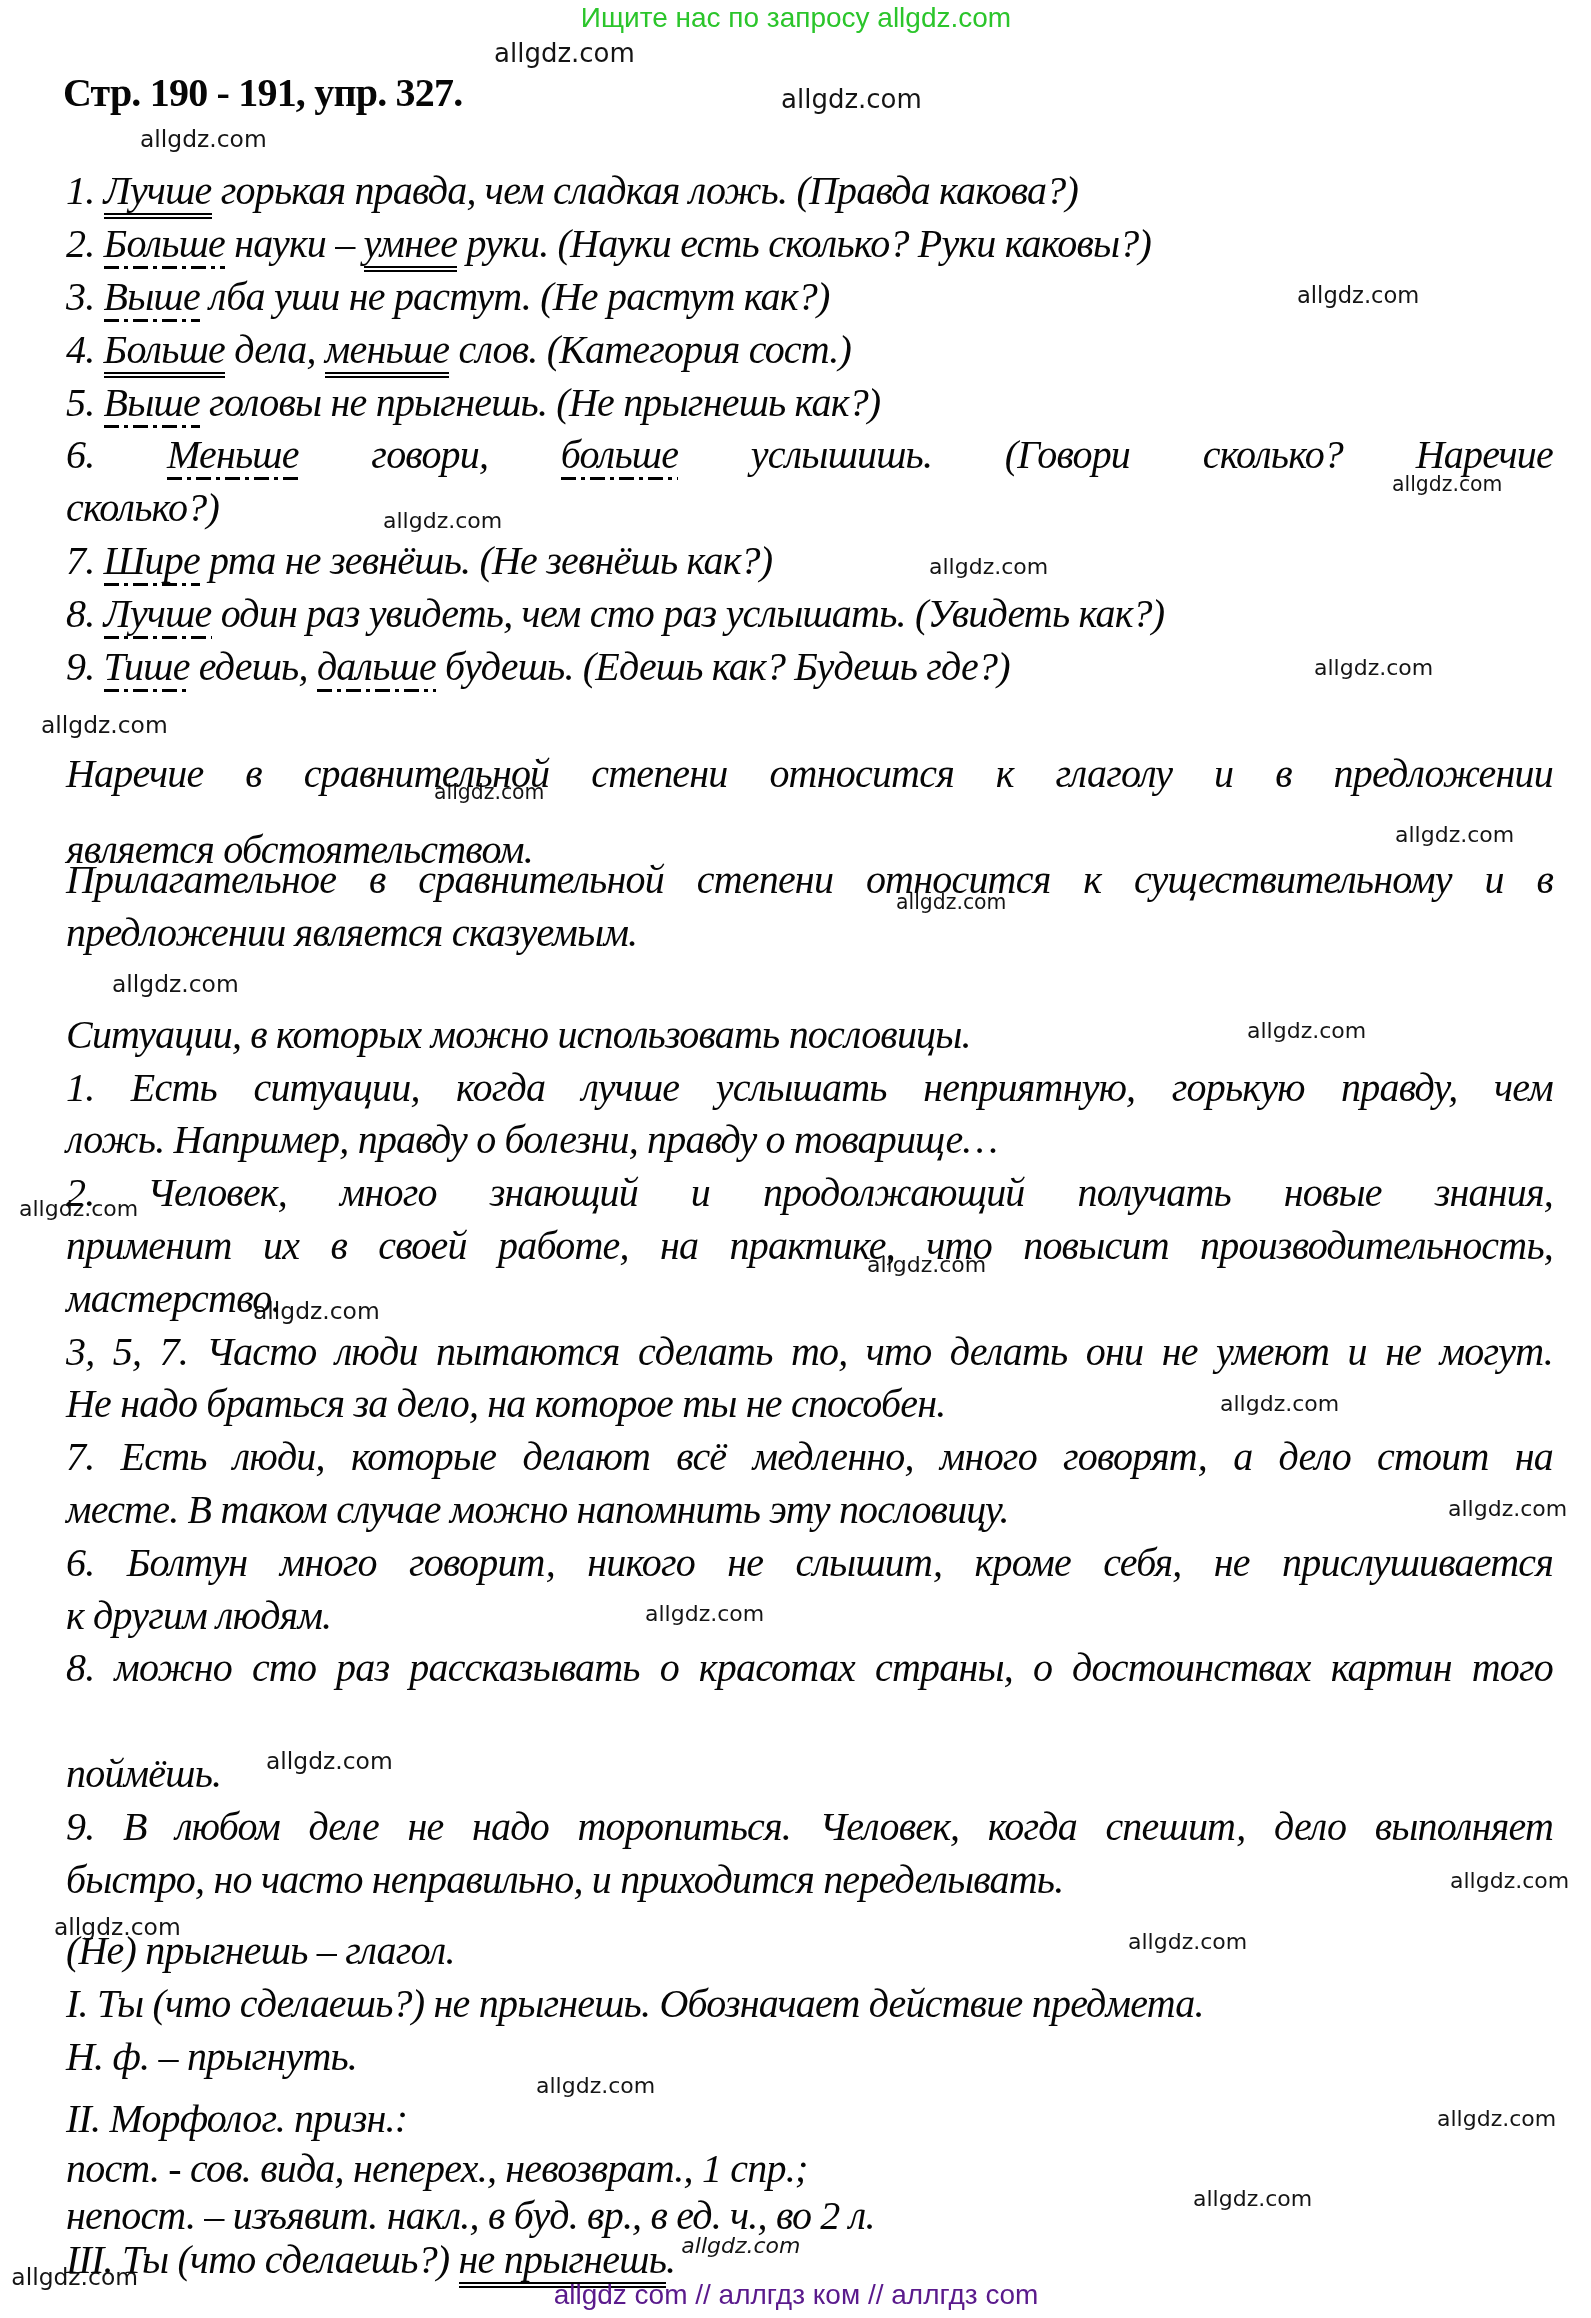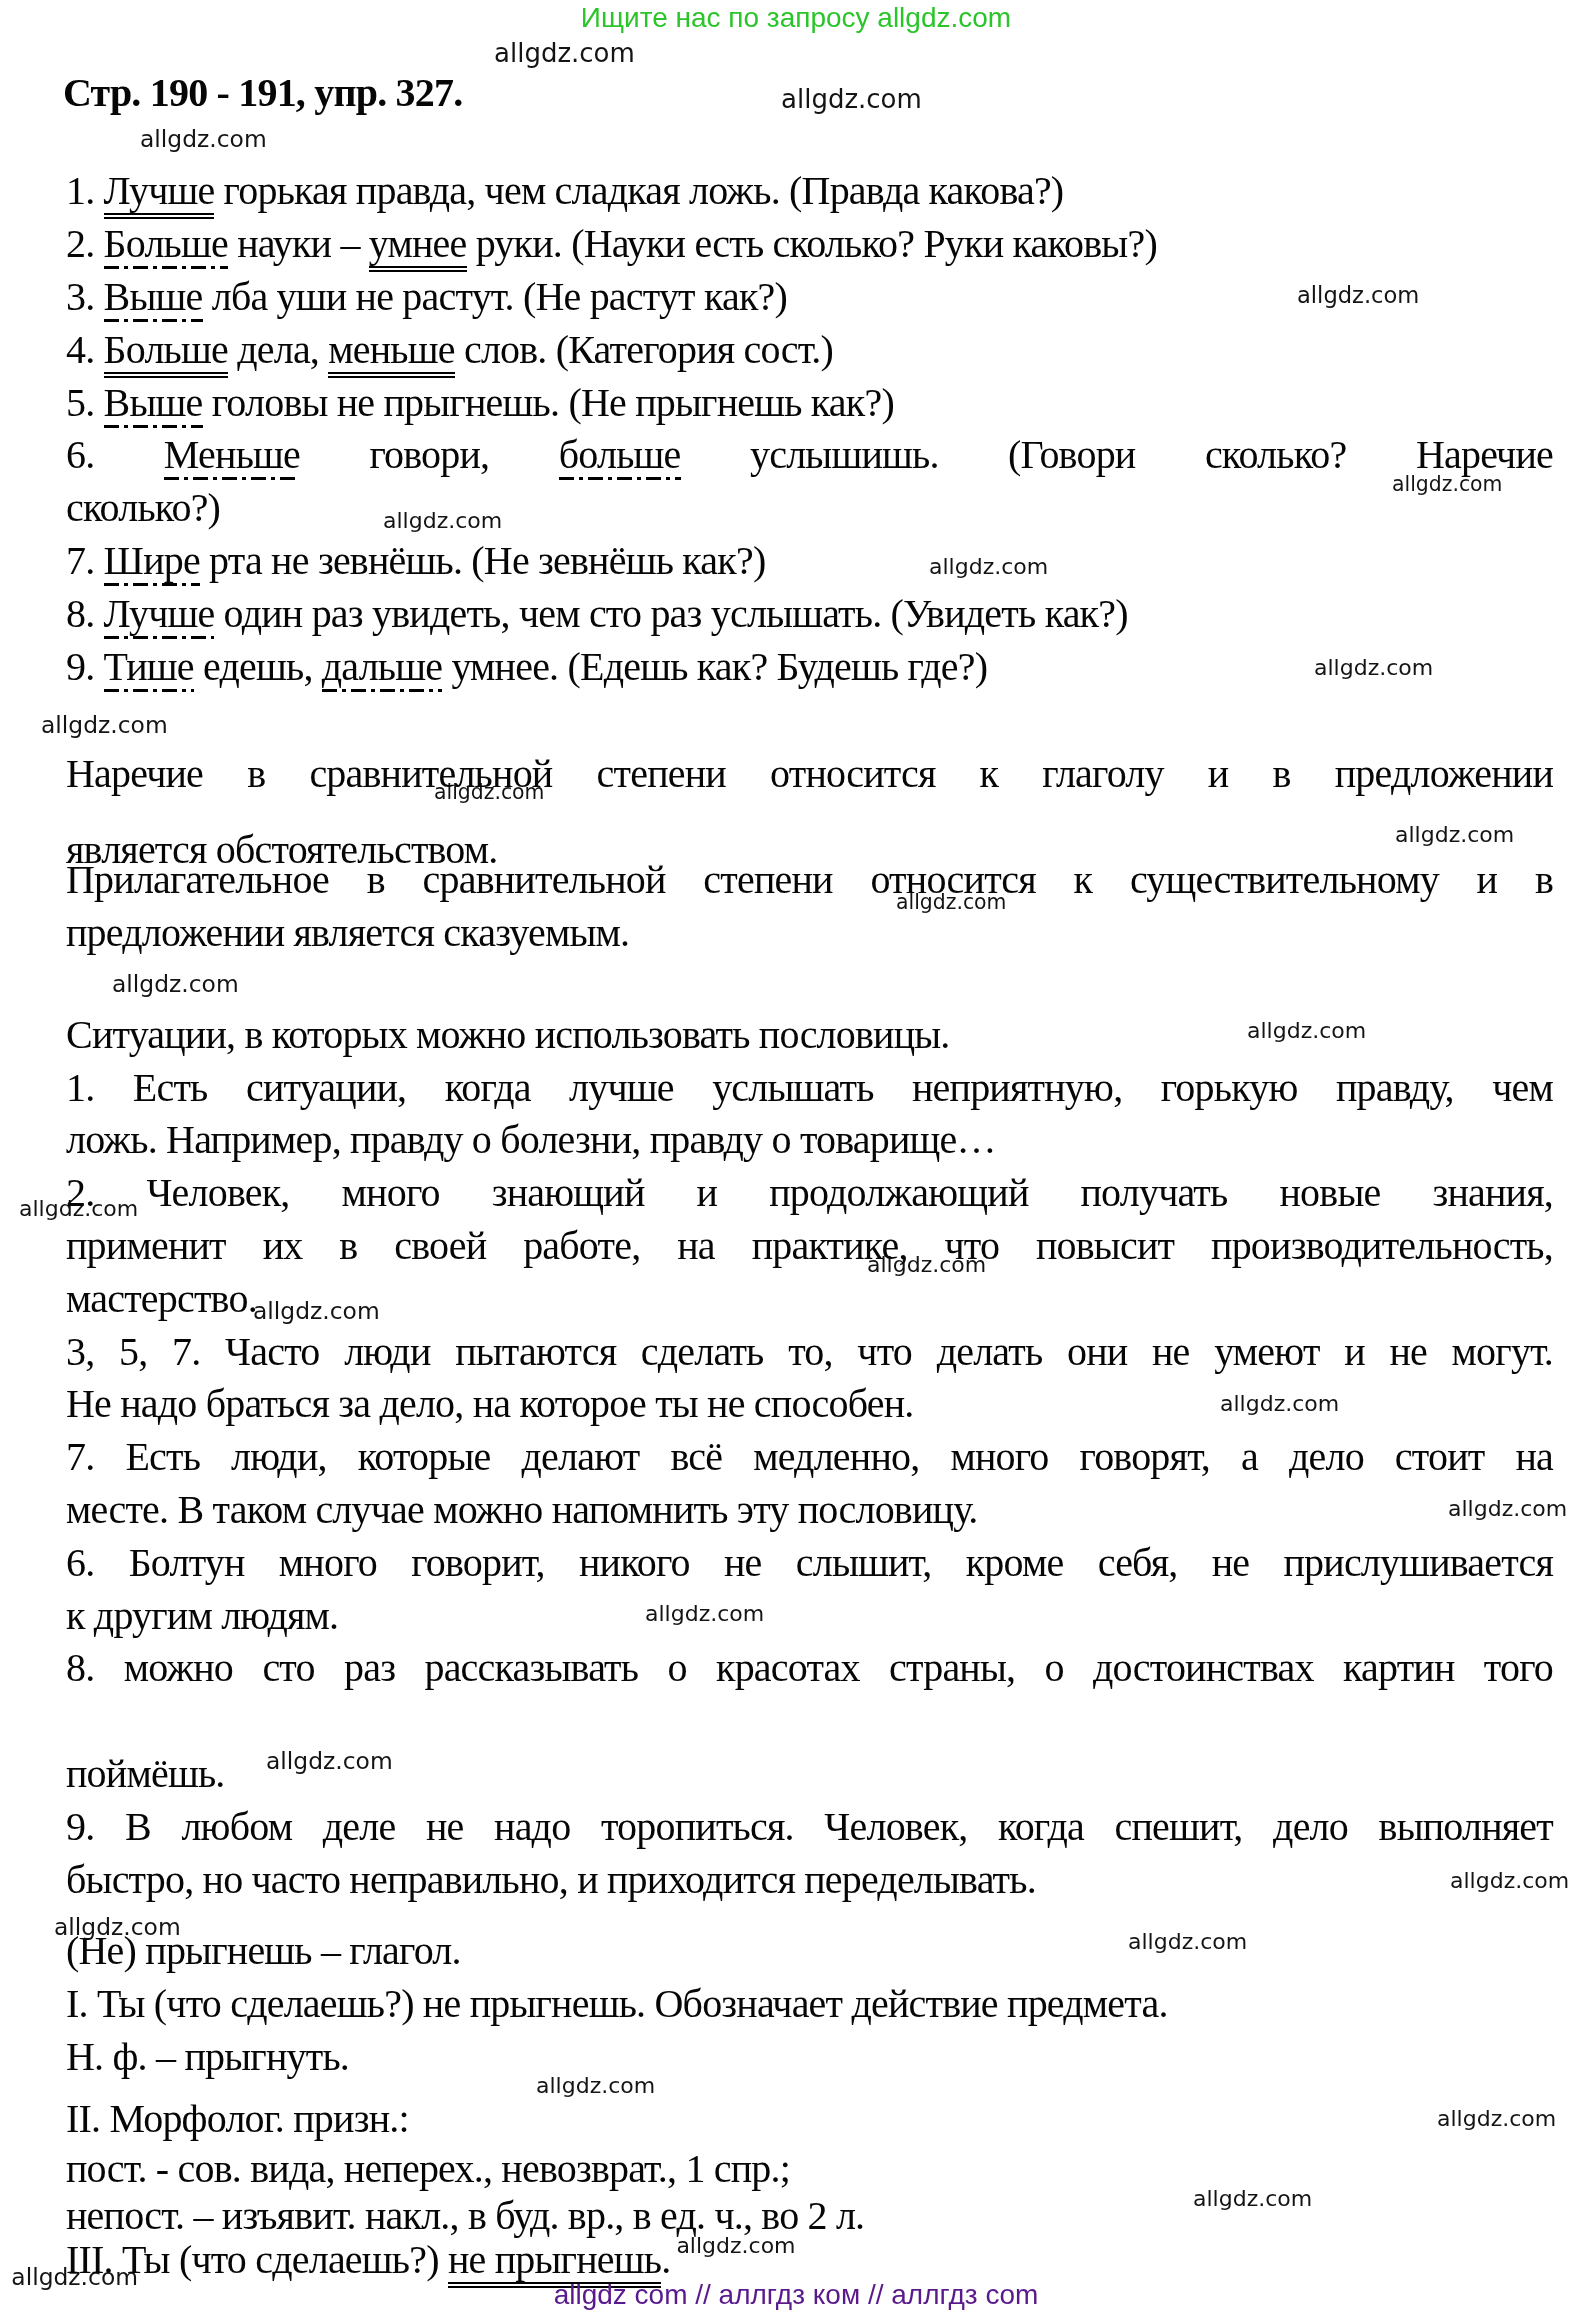--- a/index.html
+++ b/index.html
@@ -21,20 +21,21 @@
   }
   .title{
     position:absolute;top:69px;left:63px;
     font-size:40px;font-weight:bold;letter-spacing:-0.8px;
     white-space:nowrap;
   }
   .ln{
     position:absolute;left:66px;
     font-size:40px;line-height:47px;letter-spacing:-0.8px;
     white-space:nowrap;
+    font-style:italic;
   }
   .ln.just{
     width:1487px;
     white-space:normal;
     text-align:justify;
     -moz-text-align-last:justify;
     text-align-last:justify;
   }
   .wm{
     position:absolute;
@@ -109,21 +110,21 @@
 
   <div class="ln" style="top:167px"><span>1. </span><span class="u-double">Лучше</span><span> горькая правда, чем сладкая ложь. (Правда какова?)</span></div>
   <div class="ln" style="top:220px"><span>2. </span><span class="u-dashdot">Больше</span><span> науки – </span><span class="u-double">умнее</span><span> руки. (Науки есть сколько? Руки каковы?)</span></div>
   <div class="ln" style="top:273px"><span>3. </span><span class="u-dashdot">Выше</span><span> лба уши не растут. (Не растут как?)</span></div>
   <div class="ln" style="top:326px"><span>4. </span><span class="u-double">Больше</span><span> дела, </span><span class="u-double">меньше</span><span> слов. (Категория сост.)</span></div>
   <div class="ln" style="top:379px"><span>5. </span><span class="u-dashdot">Выше</span><span> головы не прыгнешь. (Не прыгнешь как?)</span></div>
   <div class="ln just" style="top:431px"><span>6. </span><span class="u-dashdot">Меньше</span><span> говори, </span><span class="u-dashdot">больше</span><span> услышишь. (Говори сколько? Наречие</span></div>
   <div class="ln" style="top:484px"><span>сколько?)</span></div>
   <div class="ln" style="top:537px"><span>7. </span><span class="u-dashdot">Шире</span><span> рта не зевнёшь. (Не зевнёшь как?)</span></div>
   <div class="ln" style="top:590px"><span>8. </span><span class="u-dashdot">Лучше</span><span> один раз увидеть, чем сто раз услышать. (Увидеть как?)</span></div>
-  <div class="ln" style="top:643px"><span>9. </span><span class="u-dashdot">Тише</span><span> едешь, </span><span class="u-dashdot">дальше</span><span> умнее. (Едешь как? Будешь где?)</span></div>
+  <div class="ln" style="top:643px"><span>9. </span><span class="u-dashdot">Тише</span><span> едешь, </span><span class="u-dashdot">дальше</span><span> будешь. (Едешь как? Будешь где?)</span></div>
 
   <div class="ln just" style="top:750px"><span>Наречие в сравнительной степени относится к глаголу и в предложении</span></div>
   <div class="ln" style="top:826px"><span>является обстоятельством.</span></div>
   <div class="ln just" style="top:856px"><span>Прилагательное в сравнительной степени относится к существительному и в</span></div>
   <div class="ln" style="top:909px"><span>предложении является сказуемым.</span></div>
 
   <div class="ln" style="top:1011px"><span>Ситуации, в которых можно использовать пословицы.</span></div>
   <div class="ln just" style="top:1064px"><span>1. Есть ситуации, когда лучше услышать неприятную, горькую правду, чем</span></div>
   <div class="ln" style="top:1116px"><span>ложь. Например, правду о болезни, правду о товарище…</span></div>
   <div class="ln just" style="top:1169px"><span>2. Человек, много знающий и продолжающий получать новые знания,</span></div>

